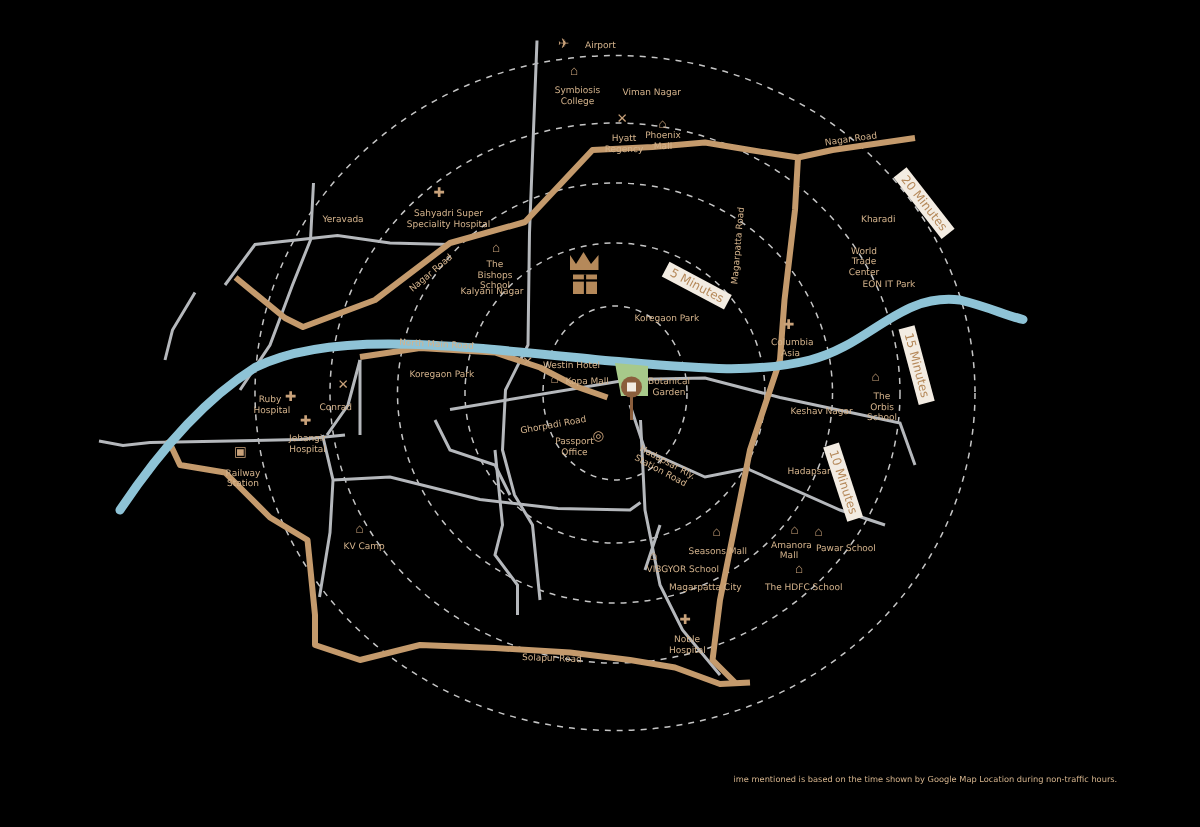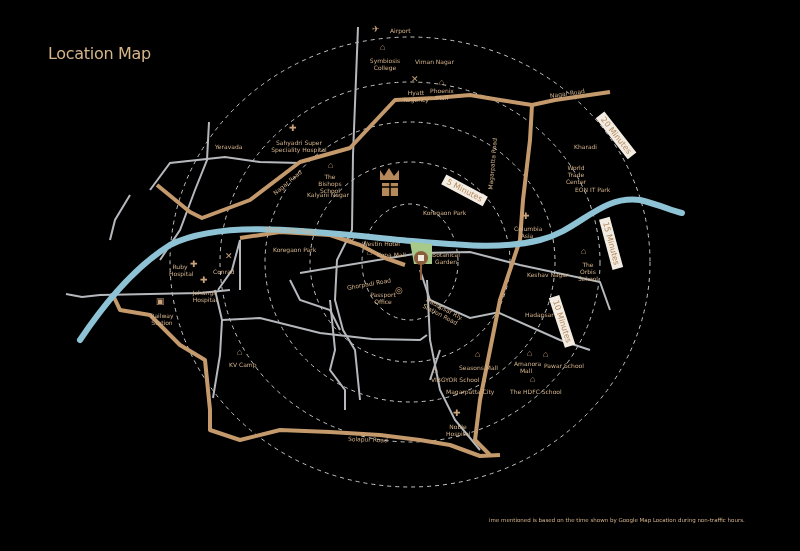--- a/index.html
+++ b/index.html
@@ -60,21 +60,20 @@
     <rect x="418" y="255" width="6" height="6" fill="#f3ece2"></rect>
 
     <g>
       <polygon points="380,170 384,176 389,168 394,176 399,170 399,180 380,180" fill="#b5895a"></polygon>
       <rect x="382" y="183" width="16" height="13" fill="#b5895a"></rect>
       <line x1="390" y1="183" x2="390" y2="196" stroke="#000" stroke-width="1.5"></line>
       <line x1="382" y1="187" x2="398" y2="187" stroke="#000" stroke-width="1.5"></line>
     </g>
   </svg>
 
-  <div class="title">Location Map</div>
 
   
   <div class="ring-tag" style="left:441px;top:185px;transform:rotate(28deg);">5 Minutes</div>
   <div class="ring-tag" style="left:536px;top:316px;transform:rotate(72deg);">10 Minutes</div>
   <div class="ring-tag" style="left:585px;top:238px;transform:rotate(75deg);">15 Minutes</div>
   <div class="ring-tag" style="left:590px;top:130px;transform:rotate(52deg);">20 Minutes</div>
 
   
   <div class="road-lbl" style="left:550px;top:92px;transform:rotate(-8deg);">Nagar Road</div>
   <div class="road-lbl" style="left:274px;top:190px;transform:rotate(-40deg);">Nagar Road</div>

